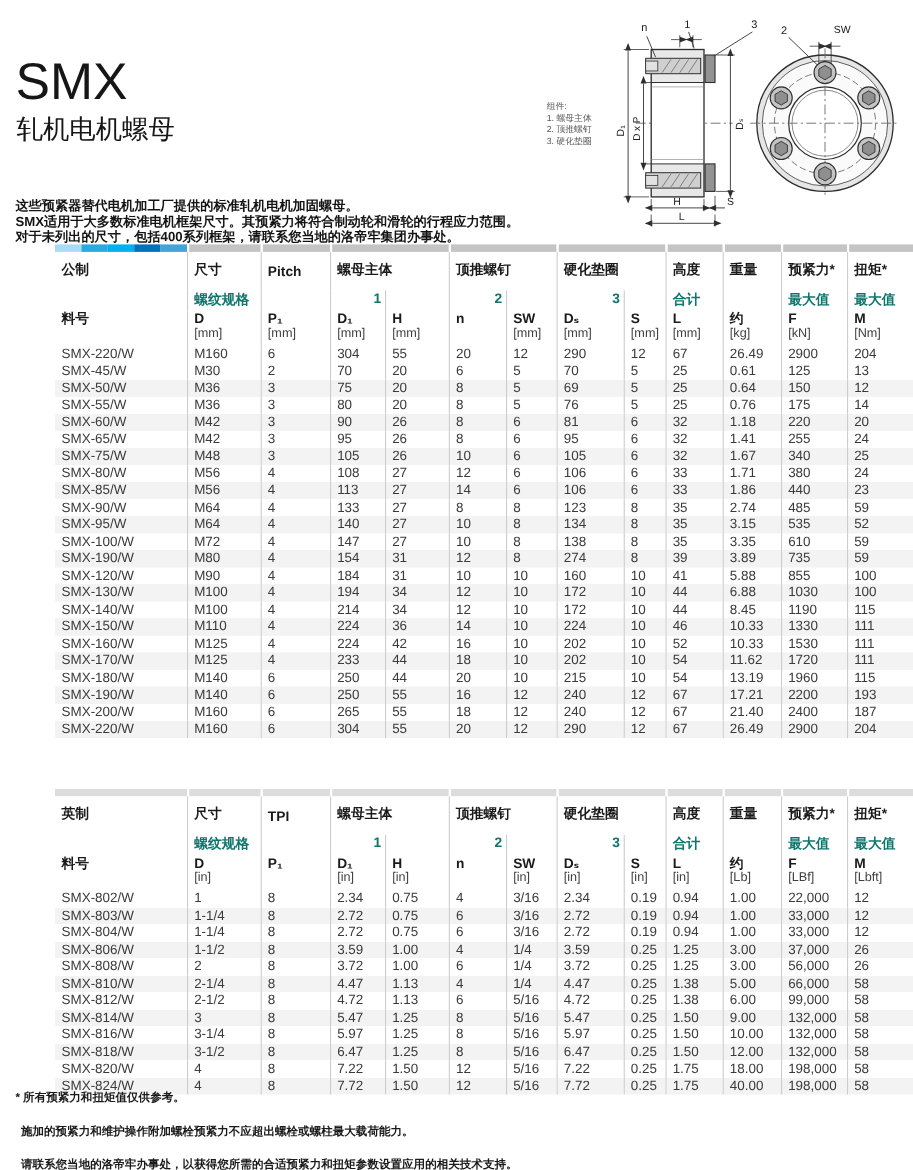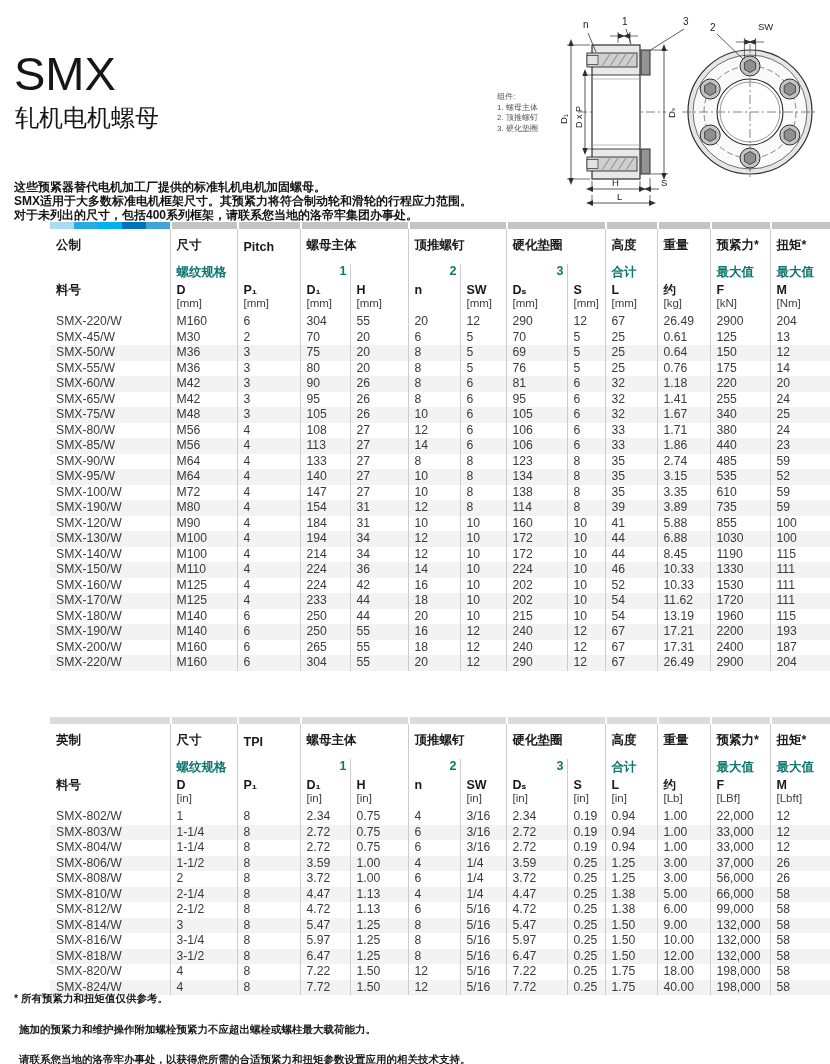--- a/index.html
+++ b/index.html
@@ -524,21 +524,21 @@
           <td class="bl">59</td>
         </tr>
         <tr>
           <td>SMX-190/W</td>
           <td class="bl">M80</td>
           <td class="bl">4</td>
           <td class="bl">154</td>
           <td class="bl">31</td>
           <td class="bl">12</td>
           <td class="bl">8</td>
-          <td class="bl">114</td>
+          <td class="bl">274</td>
           <td class="bl">8</td>
           <td class="bl">39</td>
           <td class="bl">3.89</td>
           <td class="bl">735</td>
           <td class="bl">59</td>
         </tr>
         <tr>
           <td>SMX-120/W</td>
           <td class="bl">M90</td>
           <td class="bl">4</td>
@@ -662,21 +662,21 @@
           <td>SMX-200/W</td>
           <td class="bl">M160</td>
           <td class="bl">6</td>
           <td class="bl">265</td>
           <td class="bl">55</td>
           <td class="bl">18</td>
           <td class="bl">12</td>
           <td class="bl">240</td>
           <td class="bl">12</td>
           <td class="bl">67</td>
-          <td class="bl">17.31</td>
+          <td class="bl">21.40</td>
           <td class="bl">2400</td>
           <td class="bl">187</td>
         </tr>
         <tr>
           <td>SMX-220/W</td>
           <td class="bl">M160</td>
           <td class="bl">6</td>
           <td class="bl">304</td>
           <td class="bl">55</td>
           <td class="bl">20</td>

